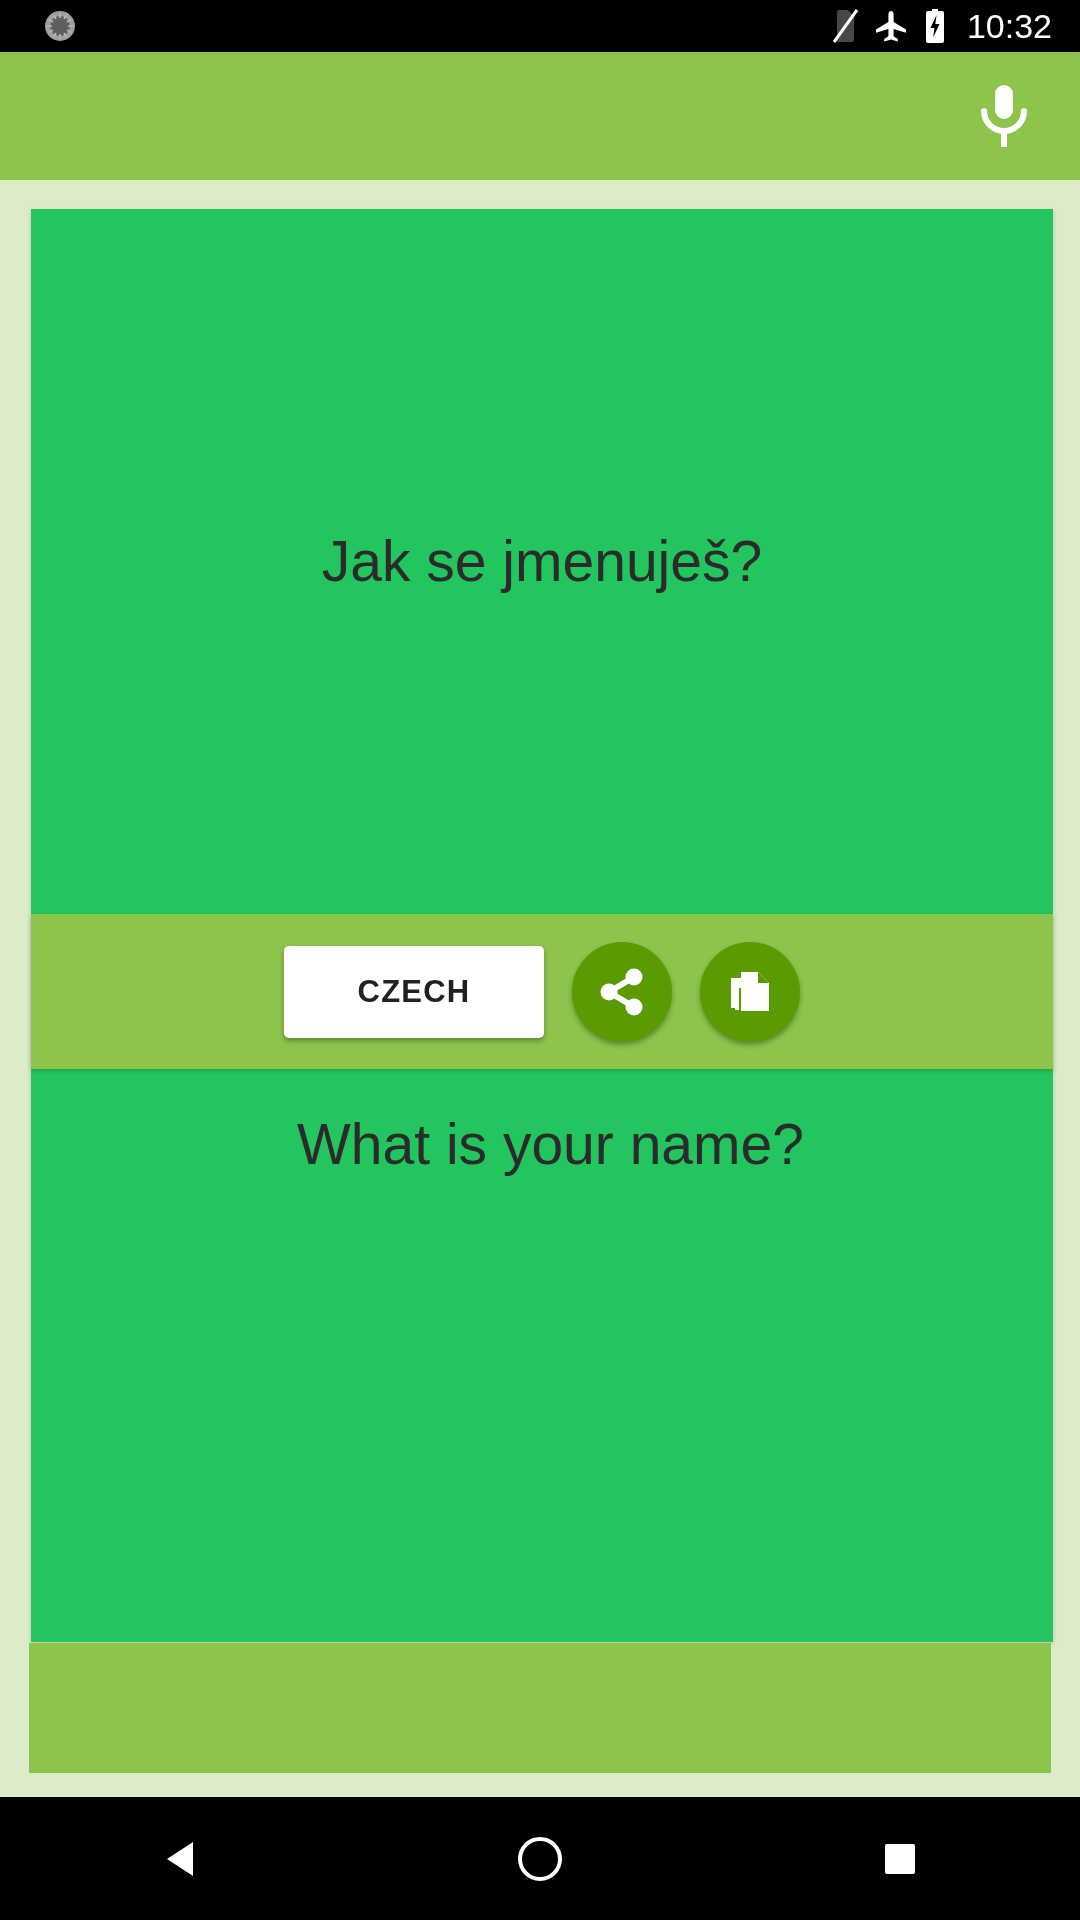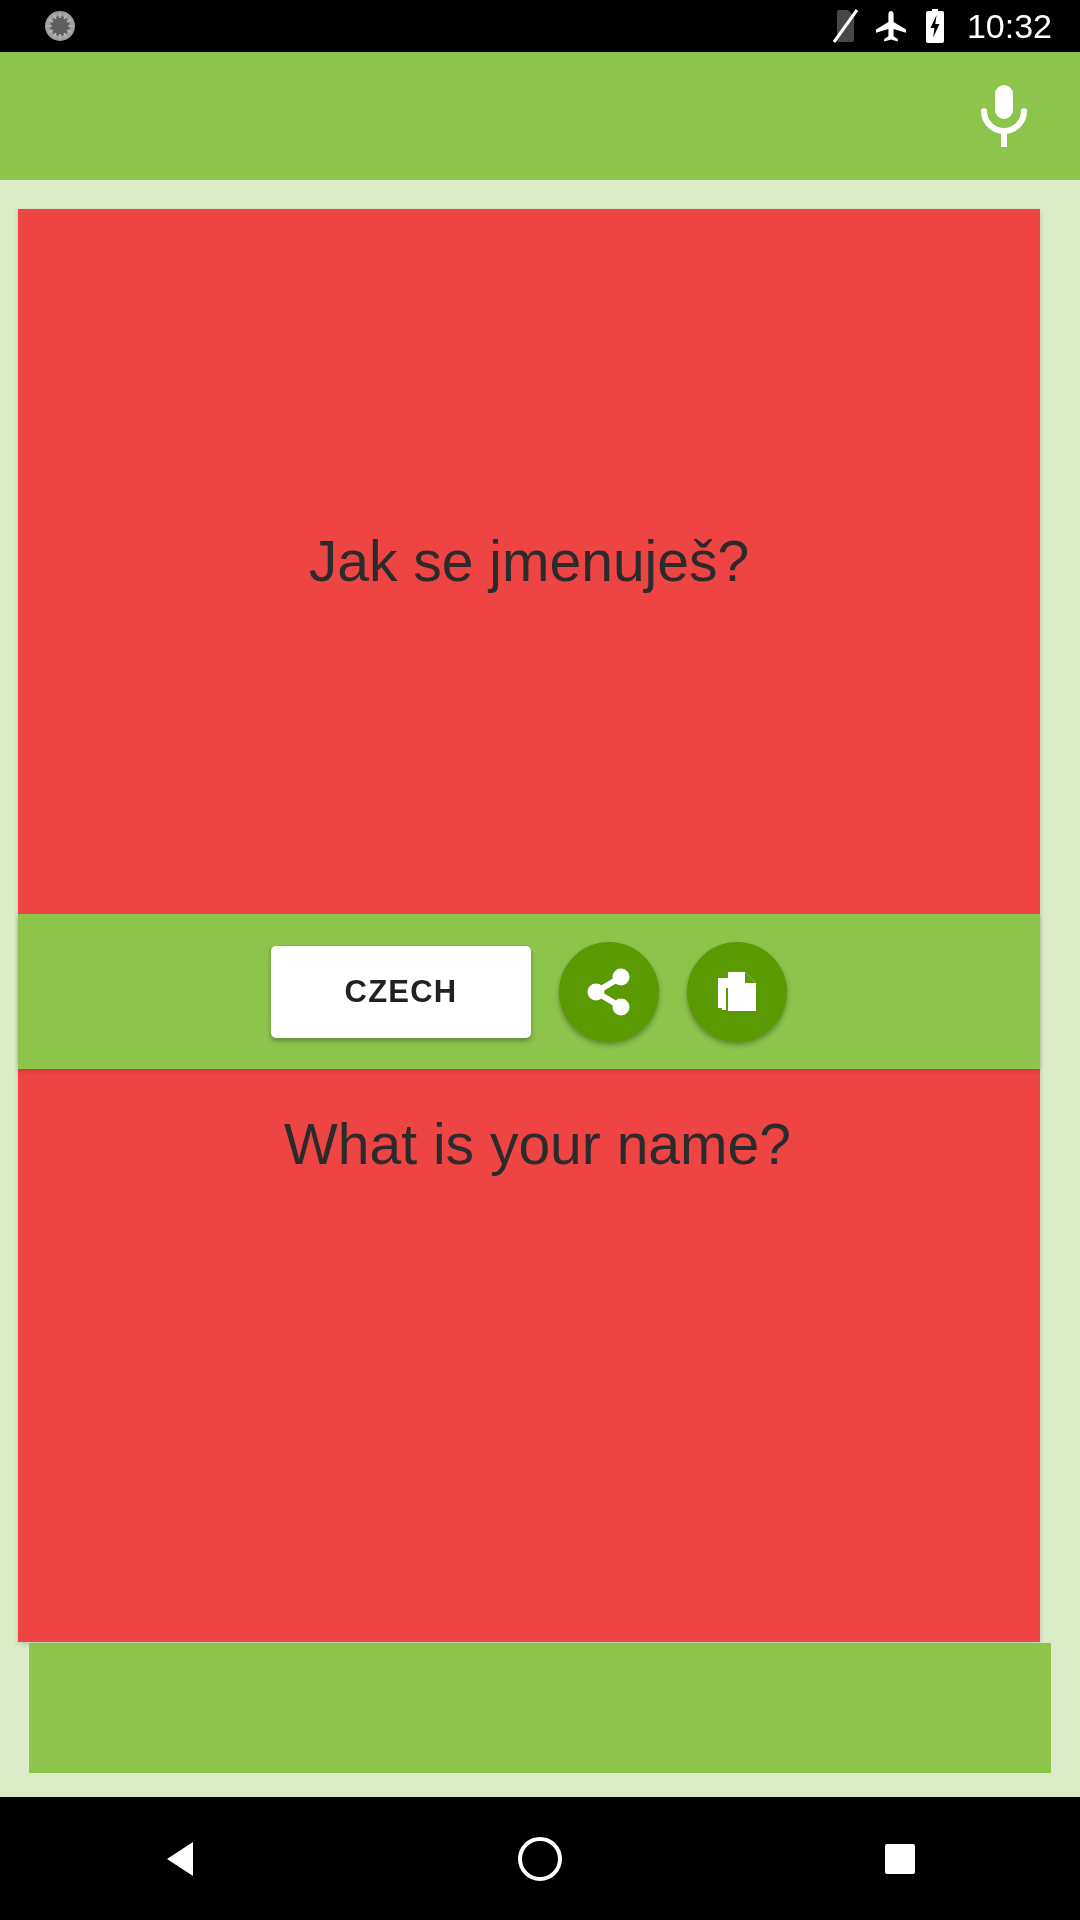--- a/index.html
+++ b/index.html
@@ -46,23 +46,23 @@
     display:flex; align-items:center; justify-content:flex-end;
   }
   .mic-button {
     width:108px; height:108px; margin-right:22px;
     display:flex; align-items:center; justify-content:center;
   }
   .mic-icon { width:54px; height:66px; display:block; }
 
   
   .card {
-    position:absolute; left:18px; top:209px;
+    position:absolute; left:31px; top:209px;
     width:1022px; height:1433px;
-    background:#ef4444;
+    background:#22c55e;
     box-shadow:0 2px 5px rgba(0,0,0,0.16);
   }
 
   .source-pane {
     position:absolute; left:0; top:0;
     width:1022px; height:705px;
     display:flex; align-items:center; justify-content:center;
     padding:0 40px;
   }
   .source-text {

